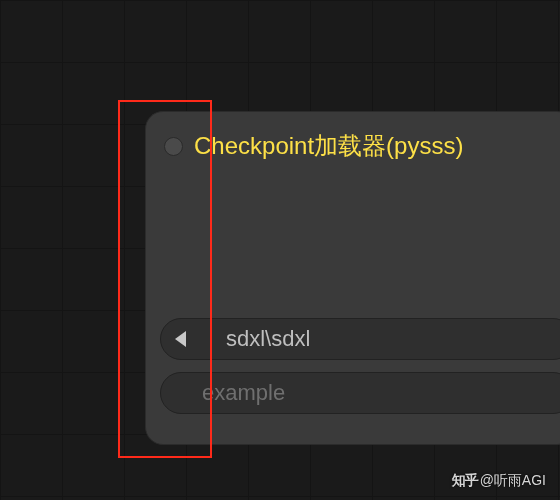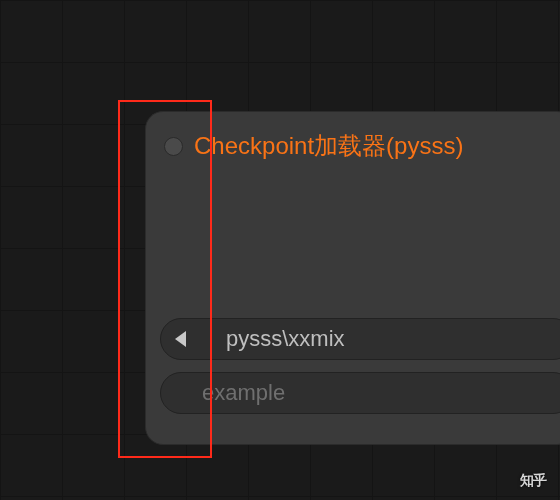--- a/index.html
+++ b/index.html
@@ -50,21 +50,21 @@
     }
     .port {
       width: 19px;
       height: 19px;
       border-radius: 50%;
       background: #4a4a4a;
       border: 1px solid #2a2a2a;
       flex: 0 0 auto;
     }
     .title {
-      color: #f97316;
+      color: #fde047;
       font-size: 24px;
       font-weight: 400;
       white-space: nowrap;
     }
     .widgets {
       position: absolute;
       left: 14px;
       right: 0;
       top: 206px;
       display:flex;
@@ -147,25 +147,26 @@
 
 <div class="node">
   <div class="title-row">
     <div class="port"></div>
     <div class="title">Checkpoint加载器(pysss)</div>
   </div>
 
   <div class="widgets">
     <div class="combo">
       <div class="arrow-left"></div>
-      <span class="value">pysss\xxmix</span>
+      <span class="value">sdxl\sdxl</span>
     </div>
     <div class="text-widget">
       <span class="placeholder">example</span>
     </div>
   </div>
 </div>
 
 <div class="highlight-box"></div>
 
 <div class="watermark">
   <span class="zh-logo">知乎</span>
+  <span>@听雨AGI</span>
 </div>
 
 </body></html>

